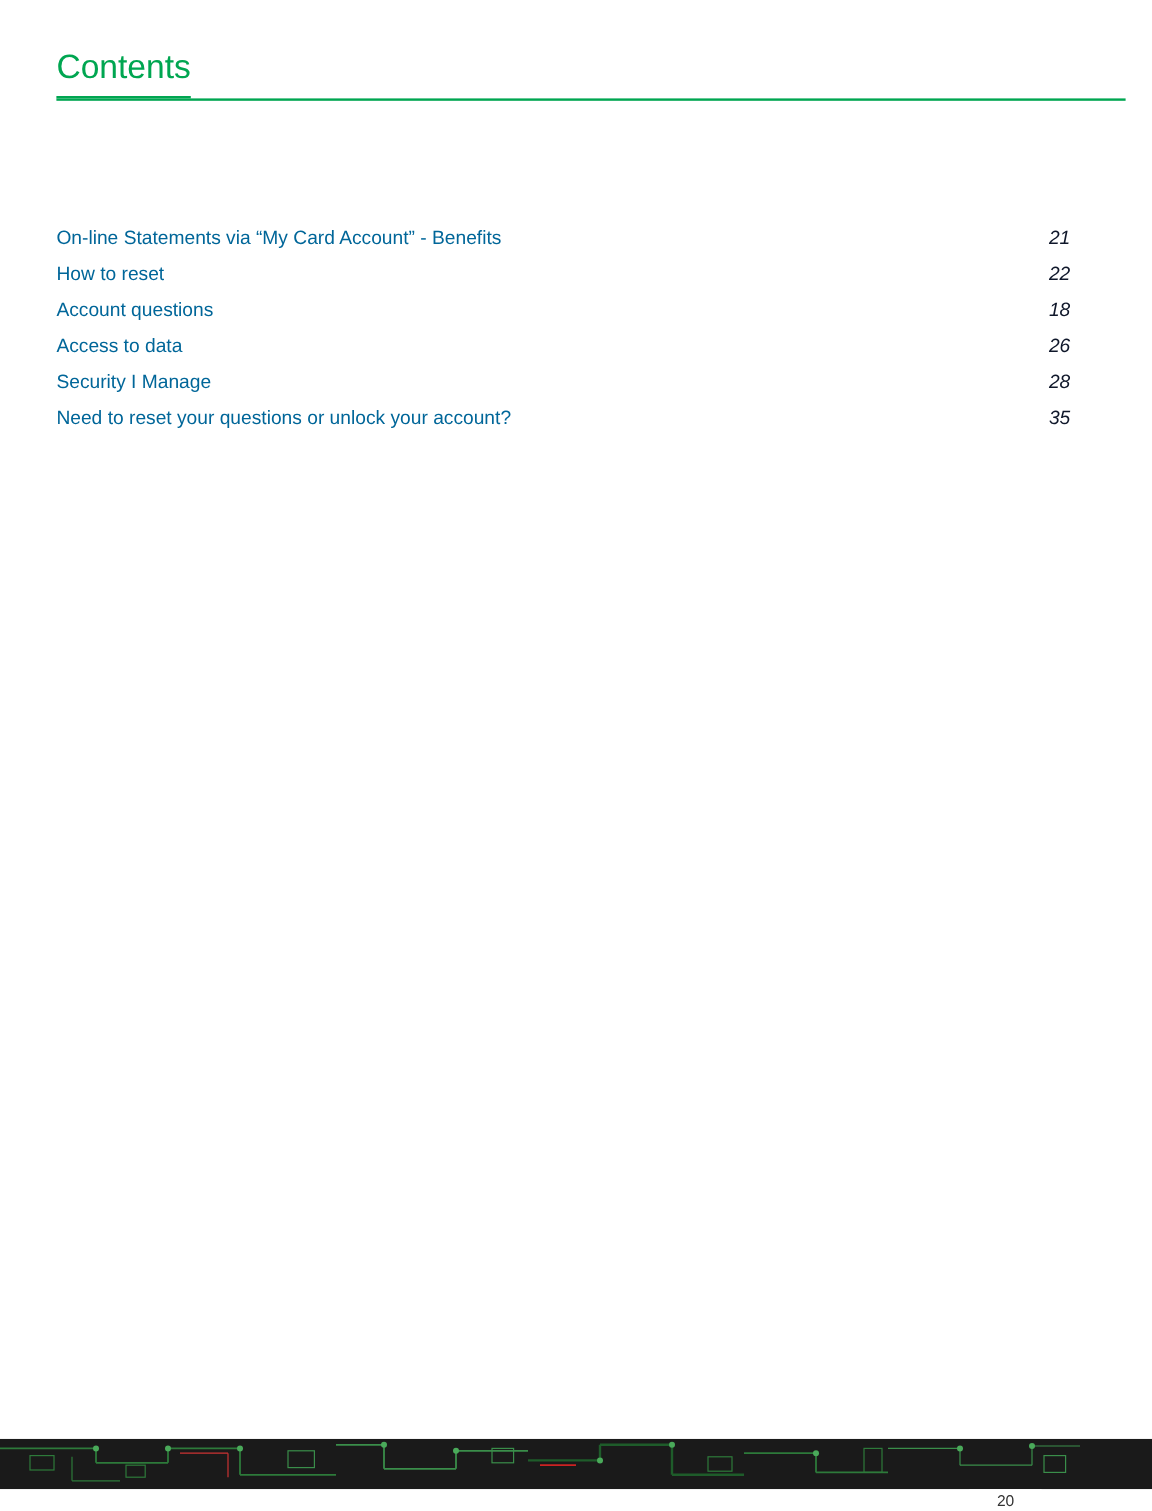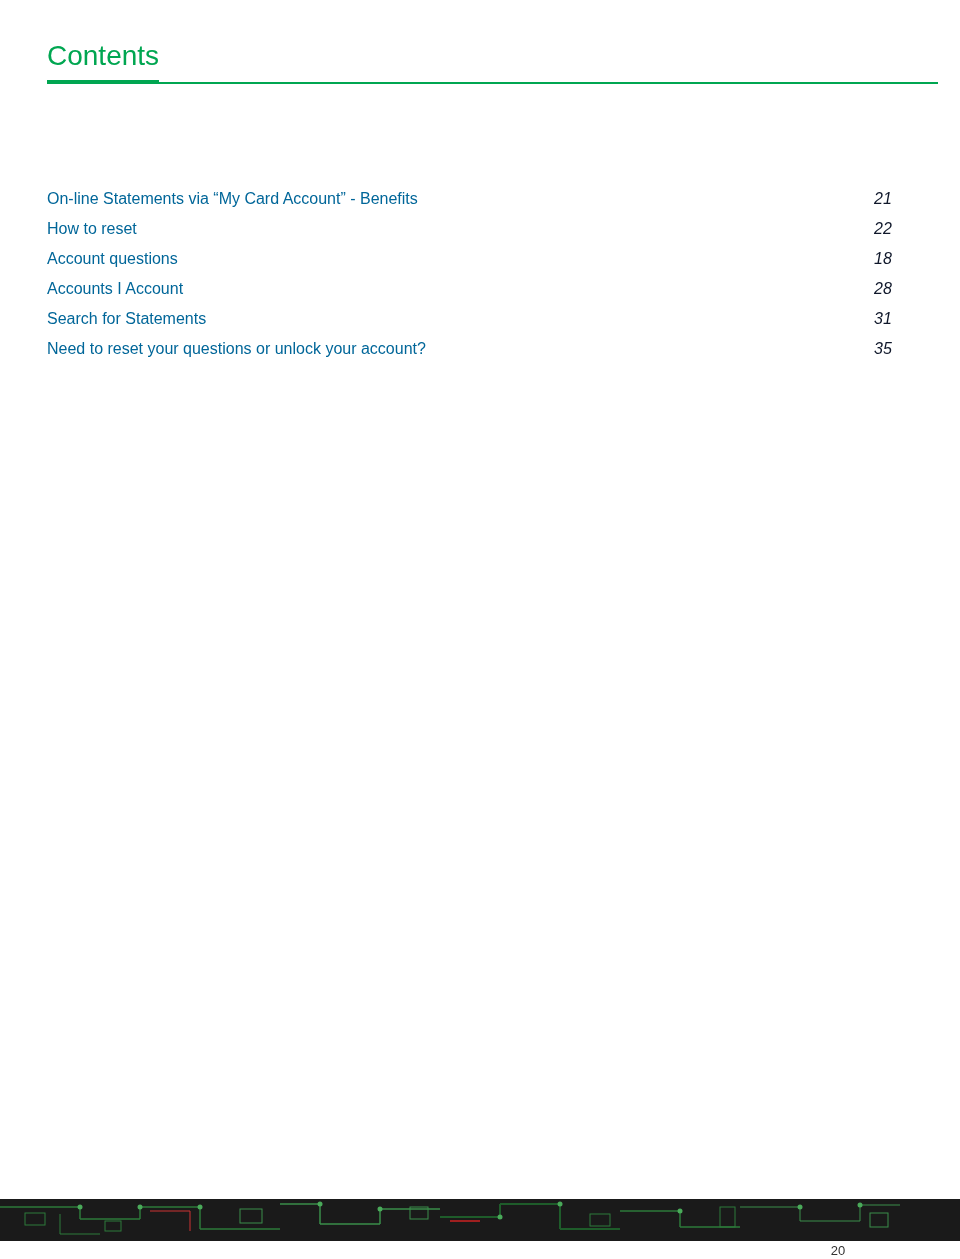--- a/index.html
+++ b/index.html
@@ -119,26 +119,26 @@
           </tr>
           <tr>
             <td class="toc-item-label">How to reset</td>
             <td class="toc-item-number">22</td>
           </tr>
           <tr>
             <td class="toc-item-label">Account questions</td>
             <td class="toc-item-number">18</td>
           </tr>
           <tr>
-            <td class="toc-item-label">Accounts I Account</td>
+            <td class="toc-item-label">Access to data</td>
+            <td class="toc-item-number">26</td>
+          </tr>
+          <tr>
+            <td class="toc-item-label">Security I Manage</td>
             <td class="toc-item-number">28</td>
-          </tr>
-          <tr>
-            <td class="toc-item-label">Search for Statements</td>
-            <td class="toc-item-number">31</td>
           </tr>
           <tr>
             <td class="toc-item-label">Need to reset your questions or unlock your account?</td>
             <td class="toc-item-number">35</td>
           </tr>
         </tbody>
     </table>
   </div>
 
   <div class="footer-section">

